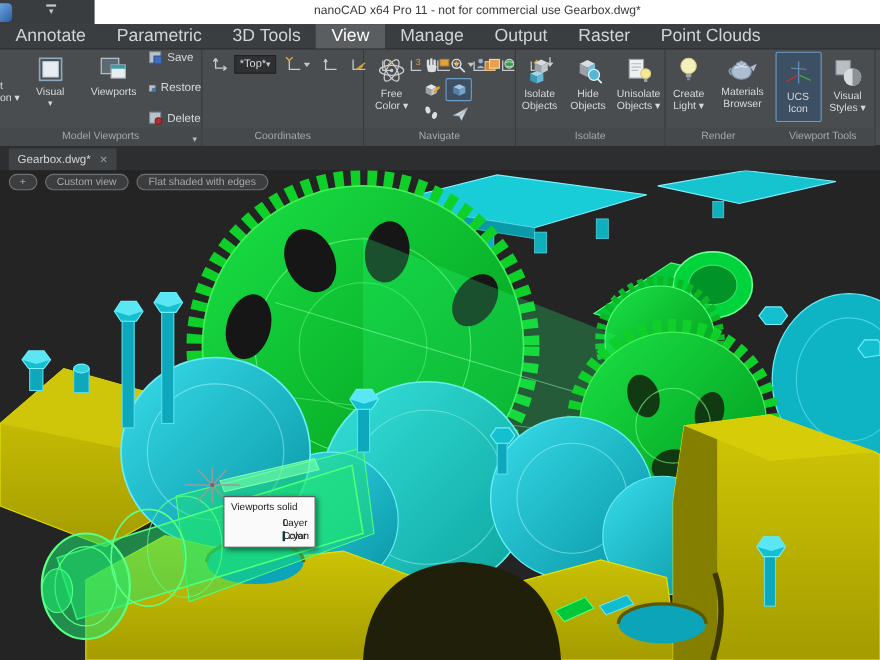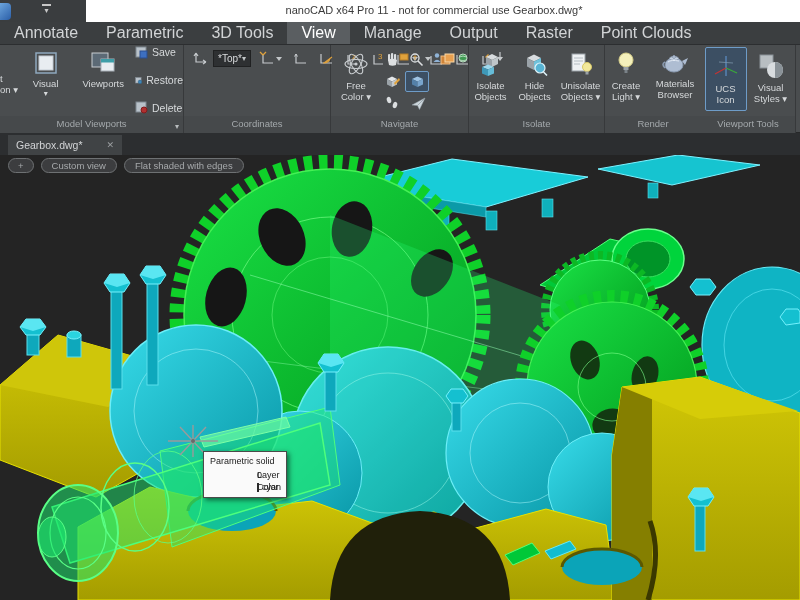--- a/index.html
+++ b/index.html
@@ -42,21 +42,21 @@
   .dd:after { content:""; display:inline-block; margin-left:1px; border-left:3px solid transparent;
     border-right:3px solid transparent; border-top:4px solid #c2c6c8; vertical-align:middle; }
   .combo { flex:1; height:17px; margin:2px 4px 0 0; background:#2e3032; border:1px solid #202122;
     color:#d8dadc; font-size:10px; line-height:15px; padding:0 4px; display:flex; align-items:center; cursor:default; }
   .combo .cv { flex:1; }
   .combo .carr { font-size:8px; color:#c2c6c8; }
 
   
   .tabbar { position:absolute; left:0; top:133px; width:800px; height:22px; background:#2c2e30; }
   .doctab { position:absolute; left:8px; top:2px; height:20px; background:#404345; padding:0 8px;
-    display:flex; align-items:center; gap:24px; font-size:10.5px; color:#d2d4d6; cursor:default; }
+    display:flex; align-items:center; gap:8px; font-size:10.5px; color:#d2d4d6; cursor:default; }
   .doctab .close { font-size:9px; color:#9a9ea0; cursor:pointer; }
 
   
   .canvas { position:absolute; left:0; top:155px; width:800px; height:445px; background:#242424; }
   .canvas svg { position:absolute; left:0; top:0; }
   .vp-pills { position:absolute; left:8px; top:3px; display:flex; gap:7px; z-index:5; }
   .pill { height:15px; background:rgba(62,64,66,.93); border:1px solid #6e7173; border-radius:8px;
     color:#a6a9ab; font-size:9.5px; line-height:13px; padding:0 10px; white-space:nowrap; cursor:pointer; }
   .pill.plus { padding:0 9px; }
 
@@ -581,21 +581,21 @@
     </svg>
 
     <div class="vp-pills">
       <div class="pill plus">+</div>
       <div class="pill">Custom view</div>
       <div class="pill">Flat shaded with edges</div>
     </div>
   </div>
 
   <div class="tooltip">
-    <div class="tt-title">Parametric solid</div>
+    <div class="tt-title">Viewports solid</div>
     <div class="tt-row">
       <span class="lab">Layer</span>
       <span>0</span>
     </div>
     <div class="tt-row">
       <span class="lab">Color</span>
       <span class="tt-swatch" style="background-color: rgb(0, 223, 232);"></span>
       <span>cyan</span>
     </div>
   </div>

